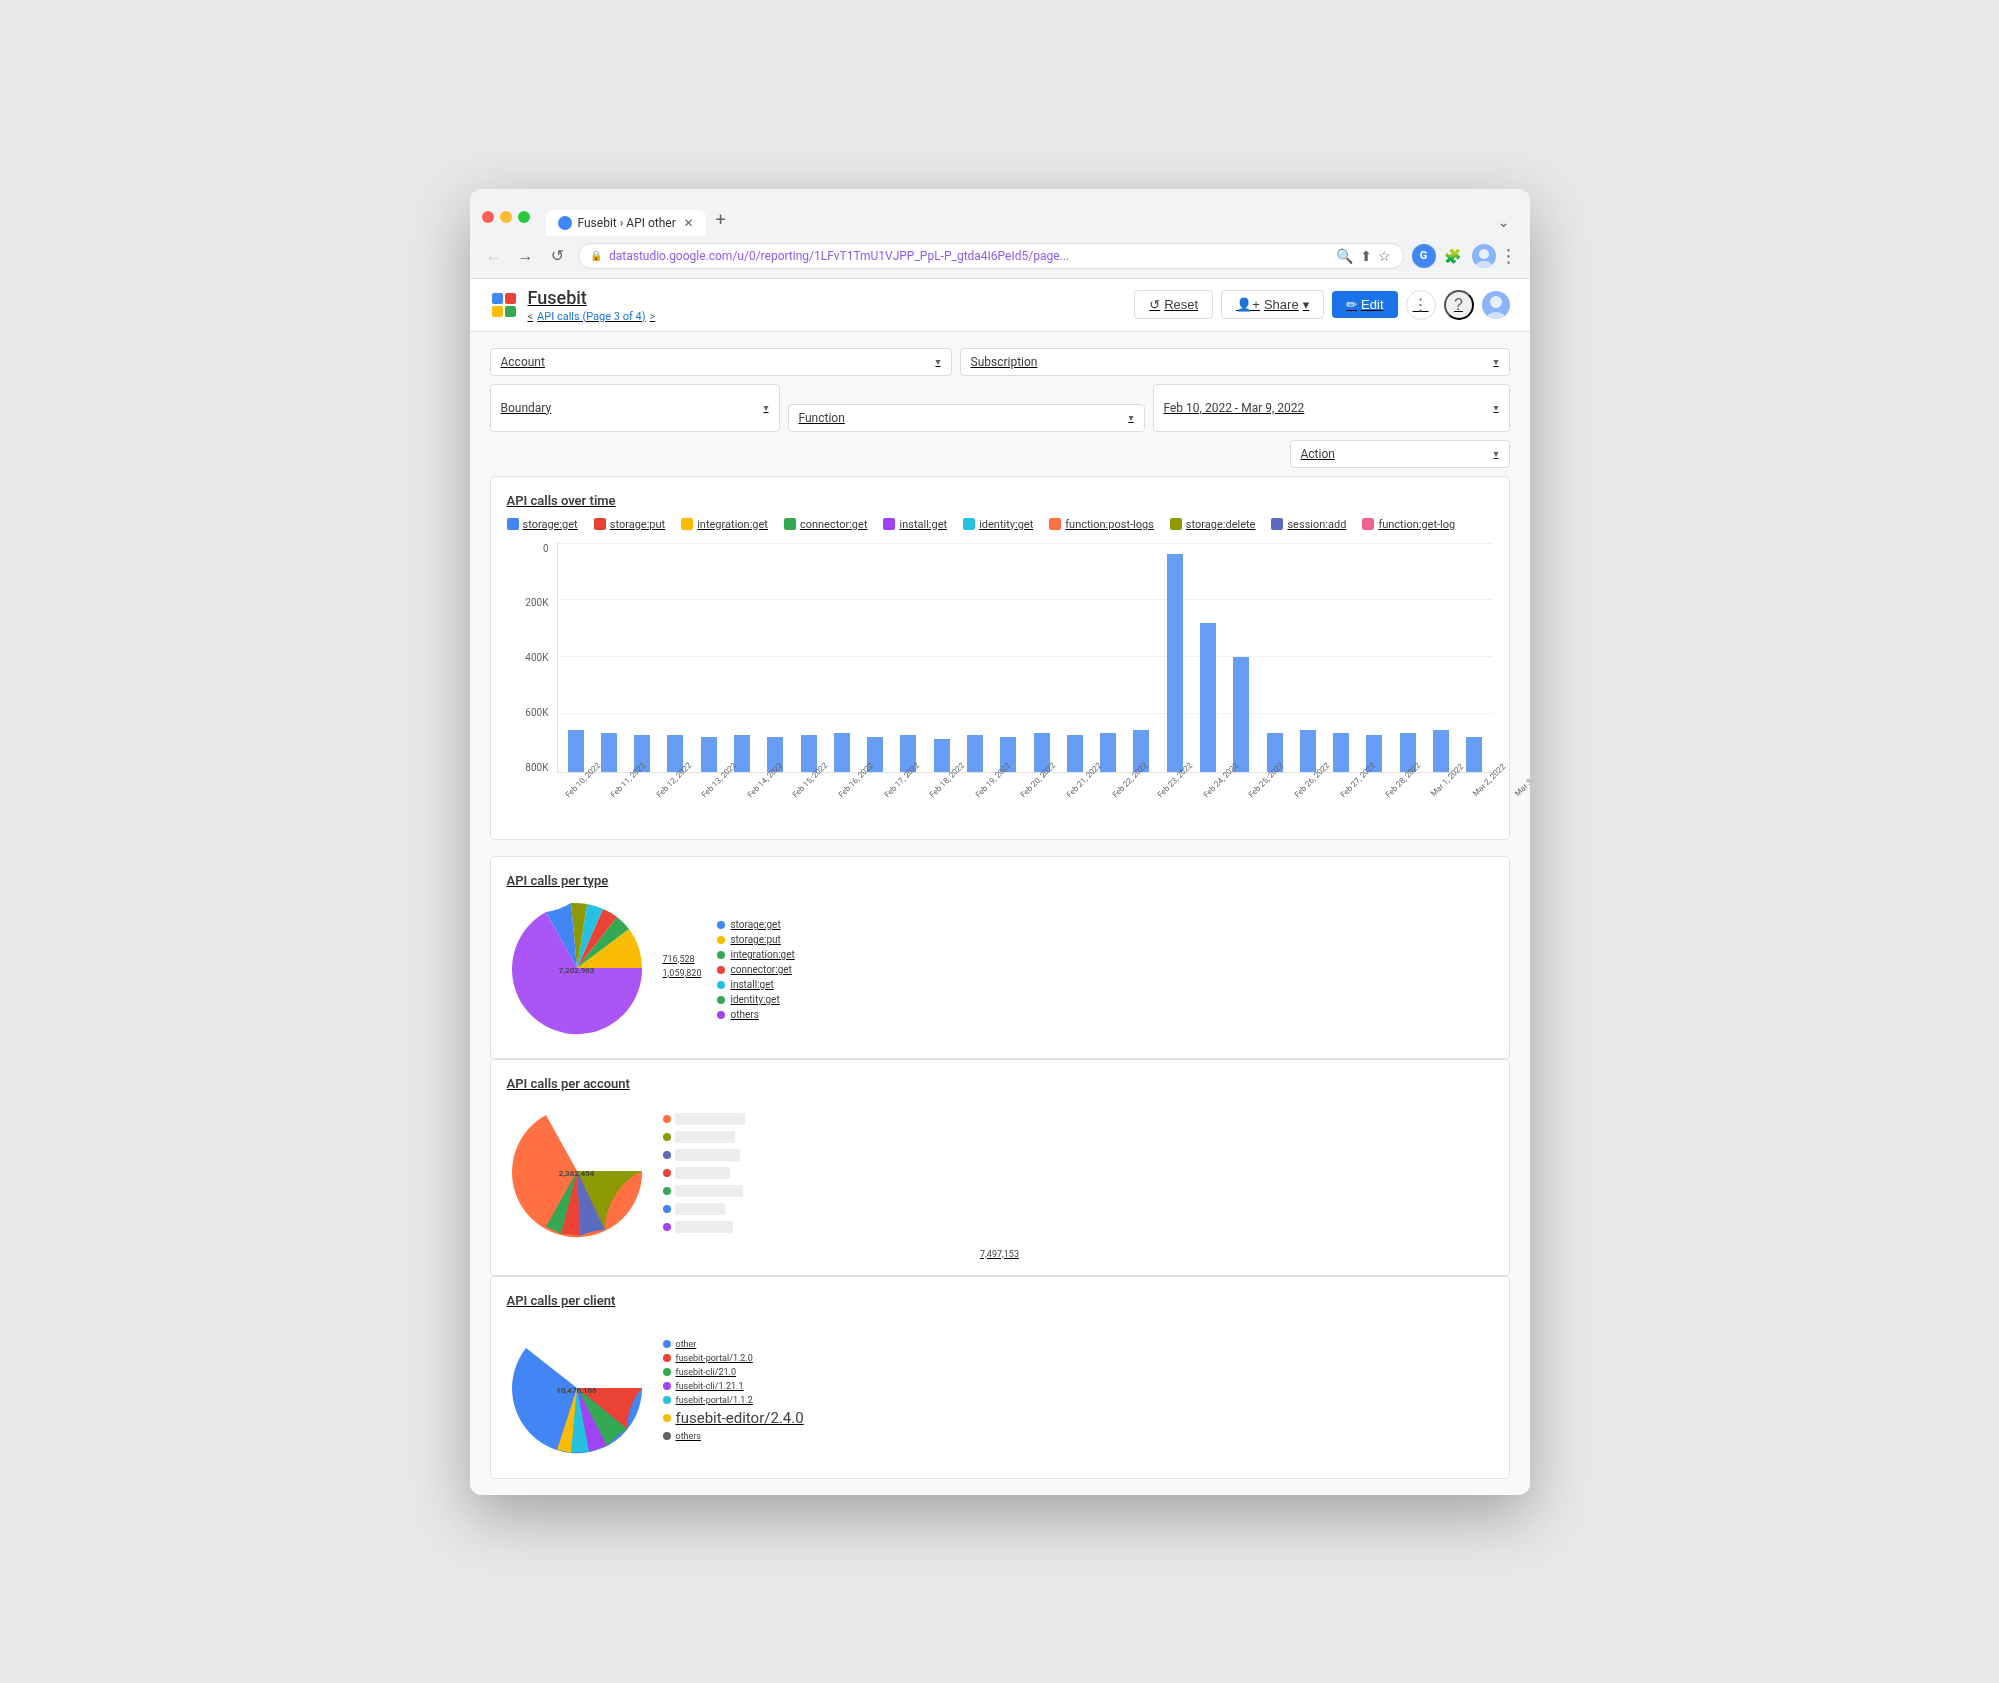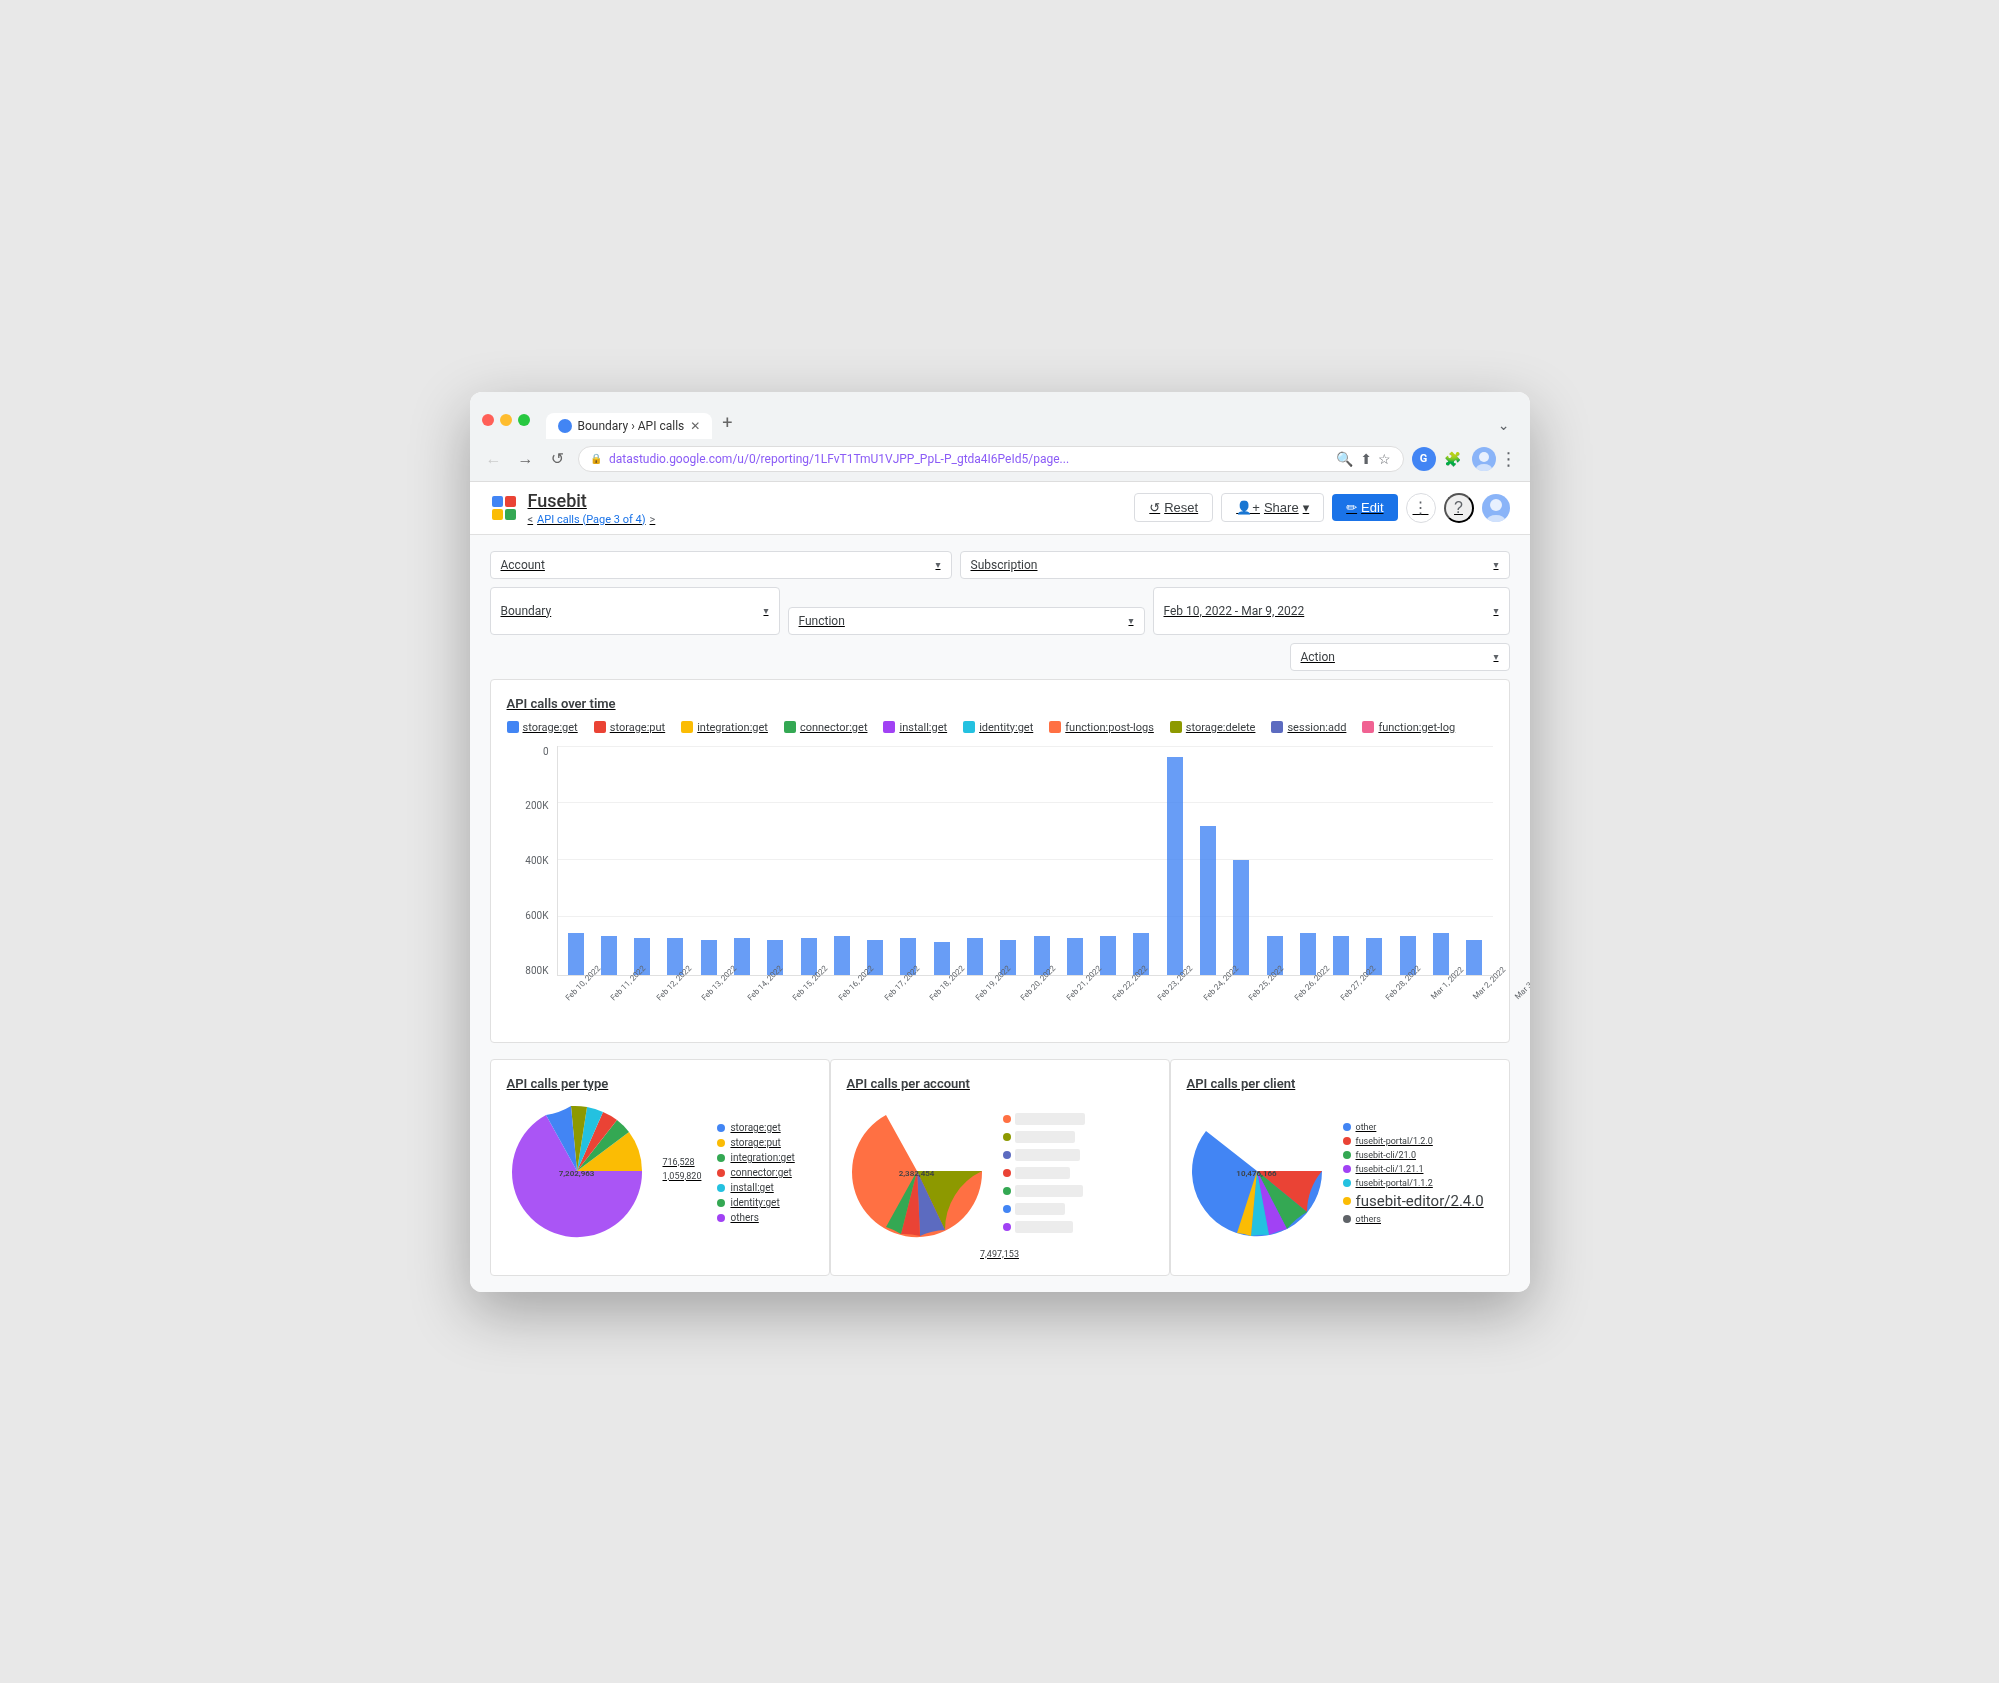--- a/index.html
+++ b/index.html
@@ -353,20 +353,21 @@
       flex: 1;
       font-size: 8px;
       color: #5f6368;
       text-align: center;
       transform: rotate(-45deg);
       transform-origin: top center;
       white-space: nowrap;
     }
     .pie-charts-row {
       display: flex;
+      flex-direction: column;
     }
     .pie-card {
       background: #fff;
       border: 1px solid #e0e0e0;
       border-radius: 4px;
       padding: 16px;
       flex: 1;
     }
     .pie-chart-inner {
       display: flex;
@@ -430,21 +431,21 @@
         <div class="traffic-light tl-yellow"></div>
         <div class="traffic-light tl-green"></div>
       </div>
       <div class="tab-bar" style="flex:1;display:flex;align-items:flex-end;padding:0;">
         <div class="tab">
           <div class="tab-favicon">
             <svg width="10" height="10" viewBox="0 0 10 10">
                 <circle cx="5" cy="5" r="5" fill="#4285f4"></circle>
               </svg>
           </div>
-          <span>Boundary › API calls</span>
+          <span>Fusebit › API other</span>
           <span class="tab-close">✕</span>
         </div>
         <span class="tab-new">+</span>
         <div style="flex:1"></div>
         <span style="padding:6px 8px;font-size:14px;color:#5f6368;">⌄</span>
       </div>
     </div>
     <div class="address-bar">
       <span class="nav-btn disabled">←</span>
       <span class="nav-btn">→</span>

